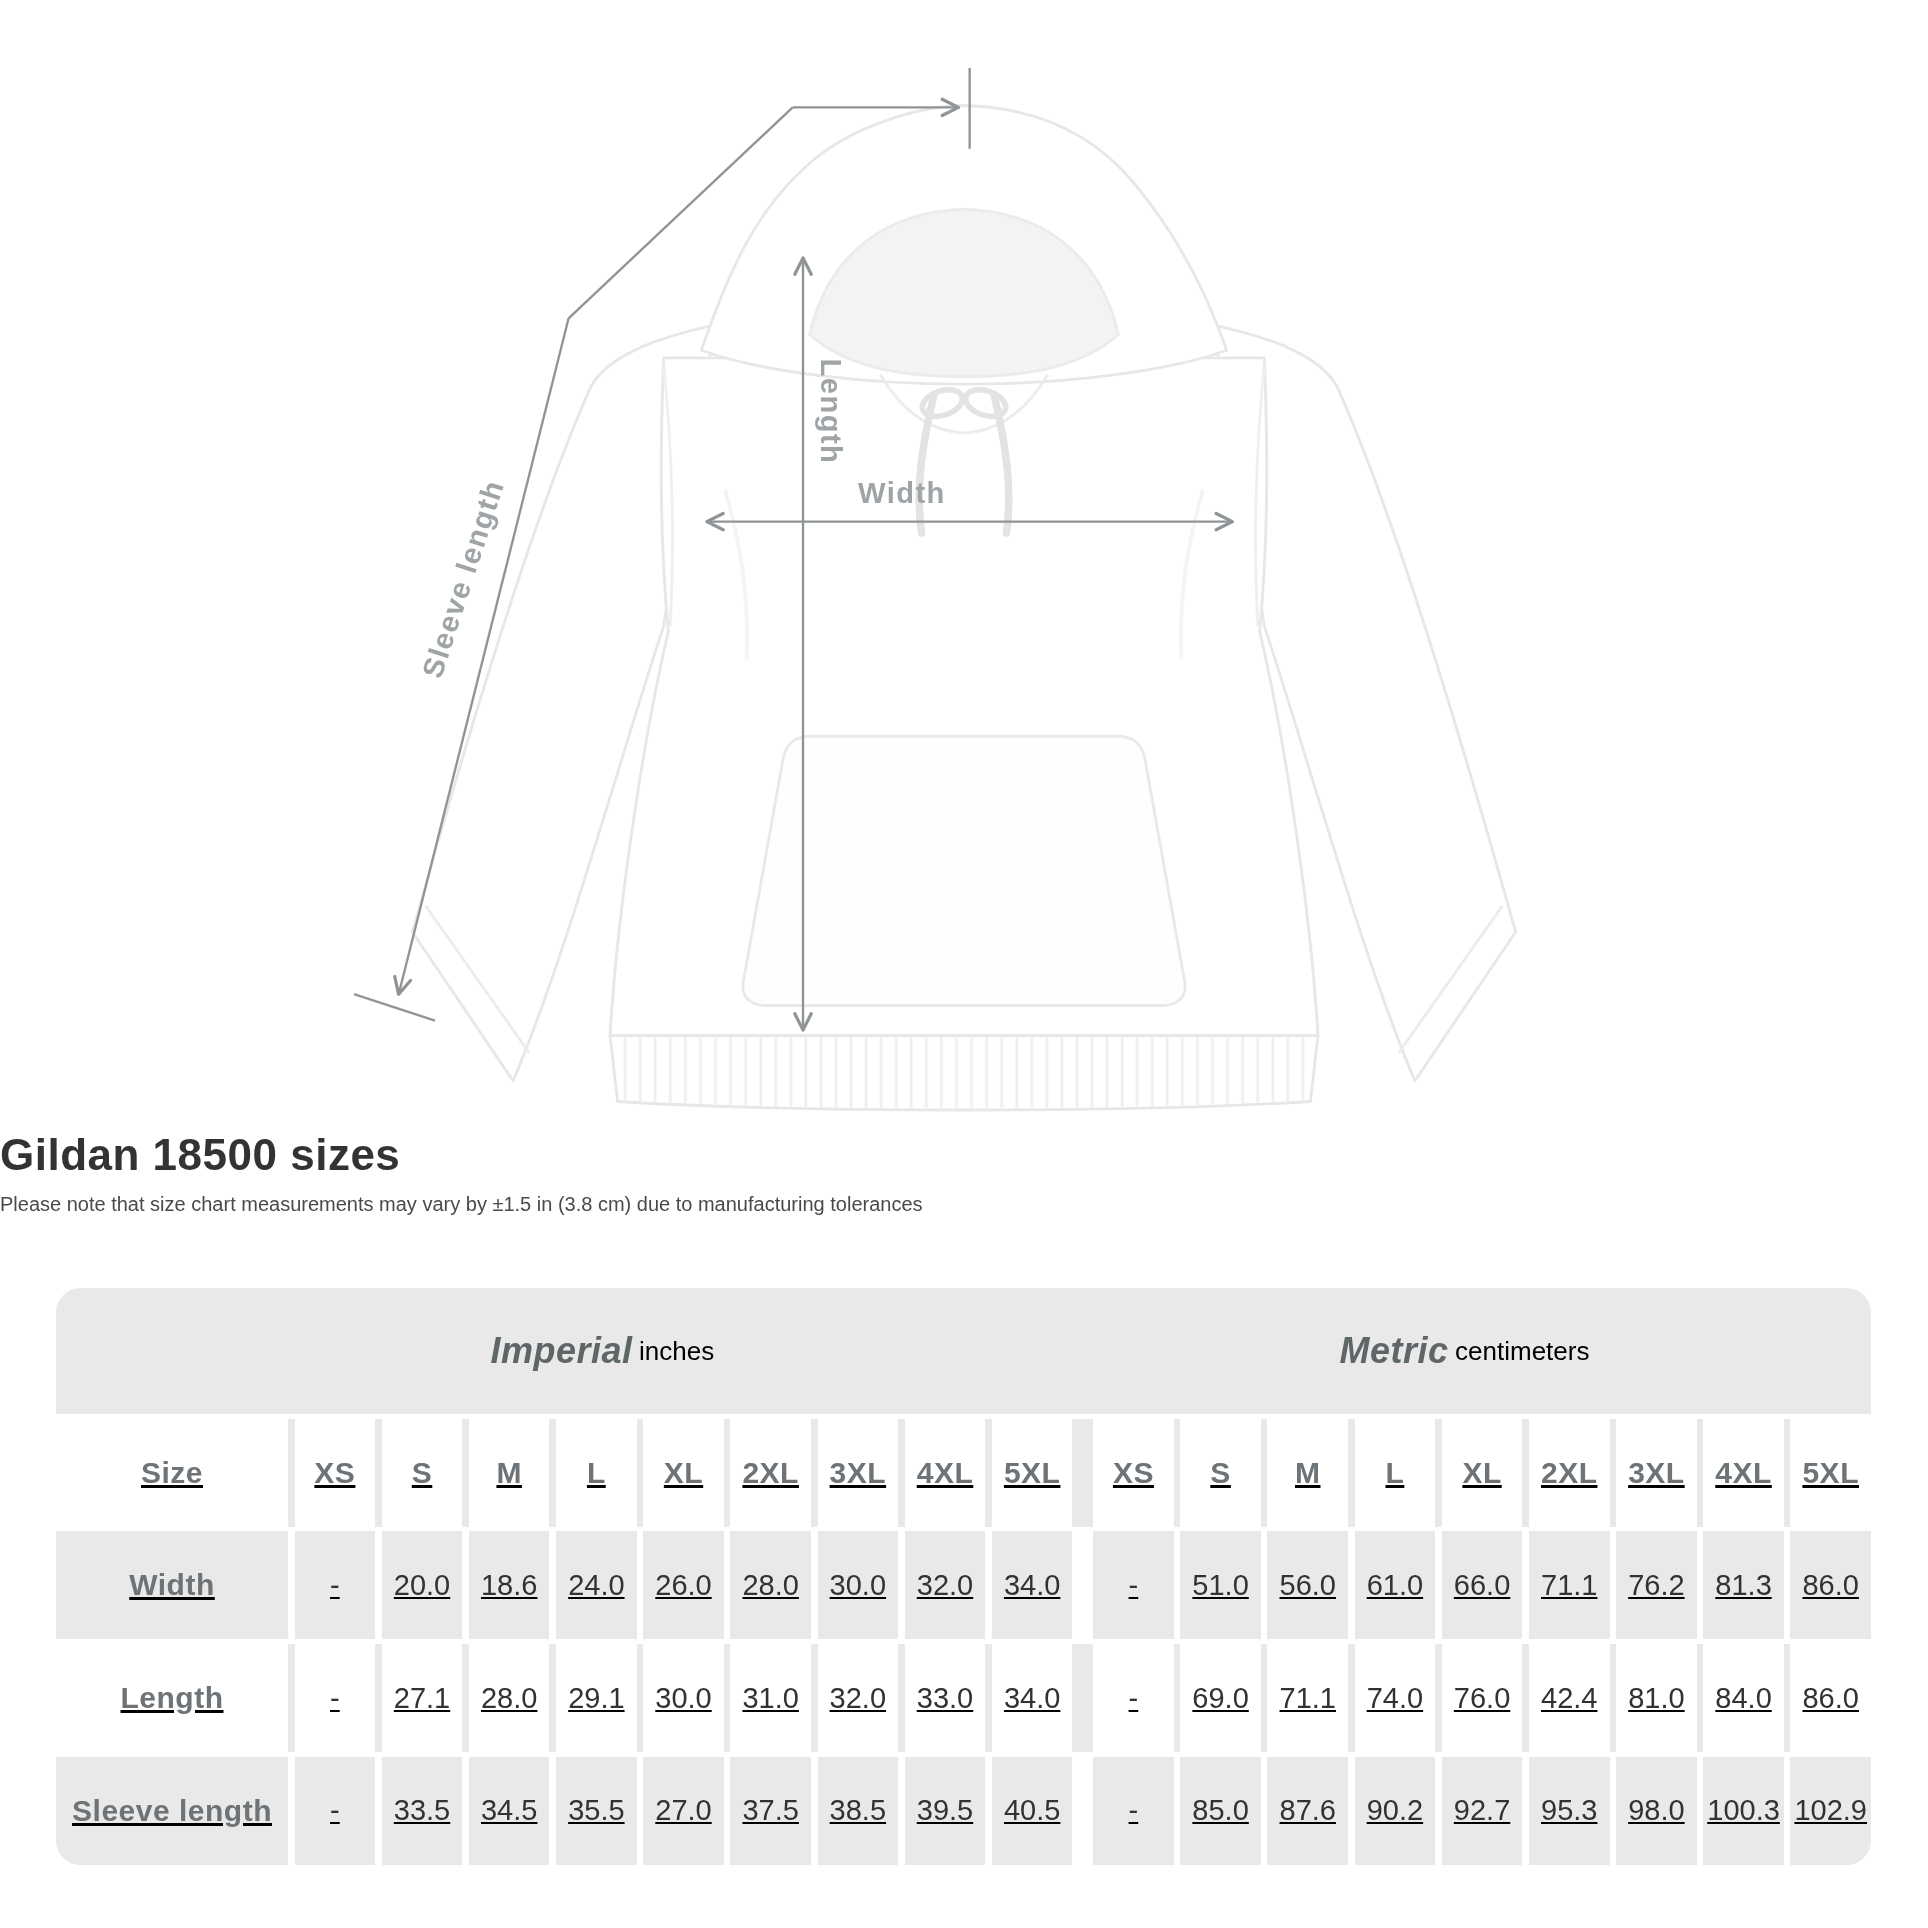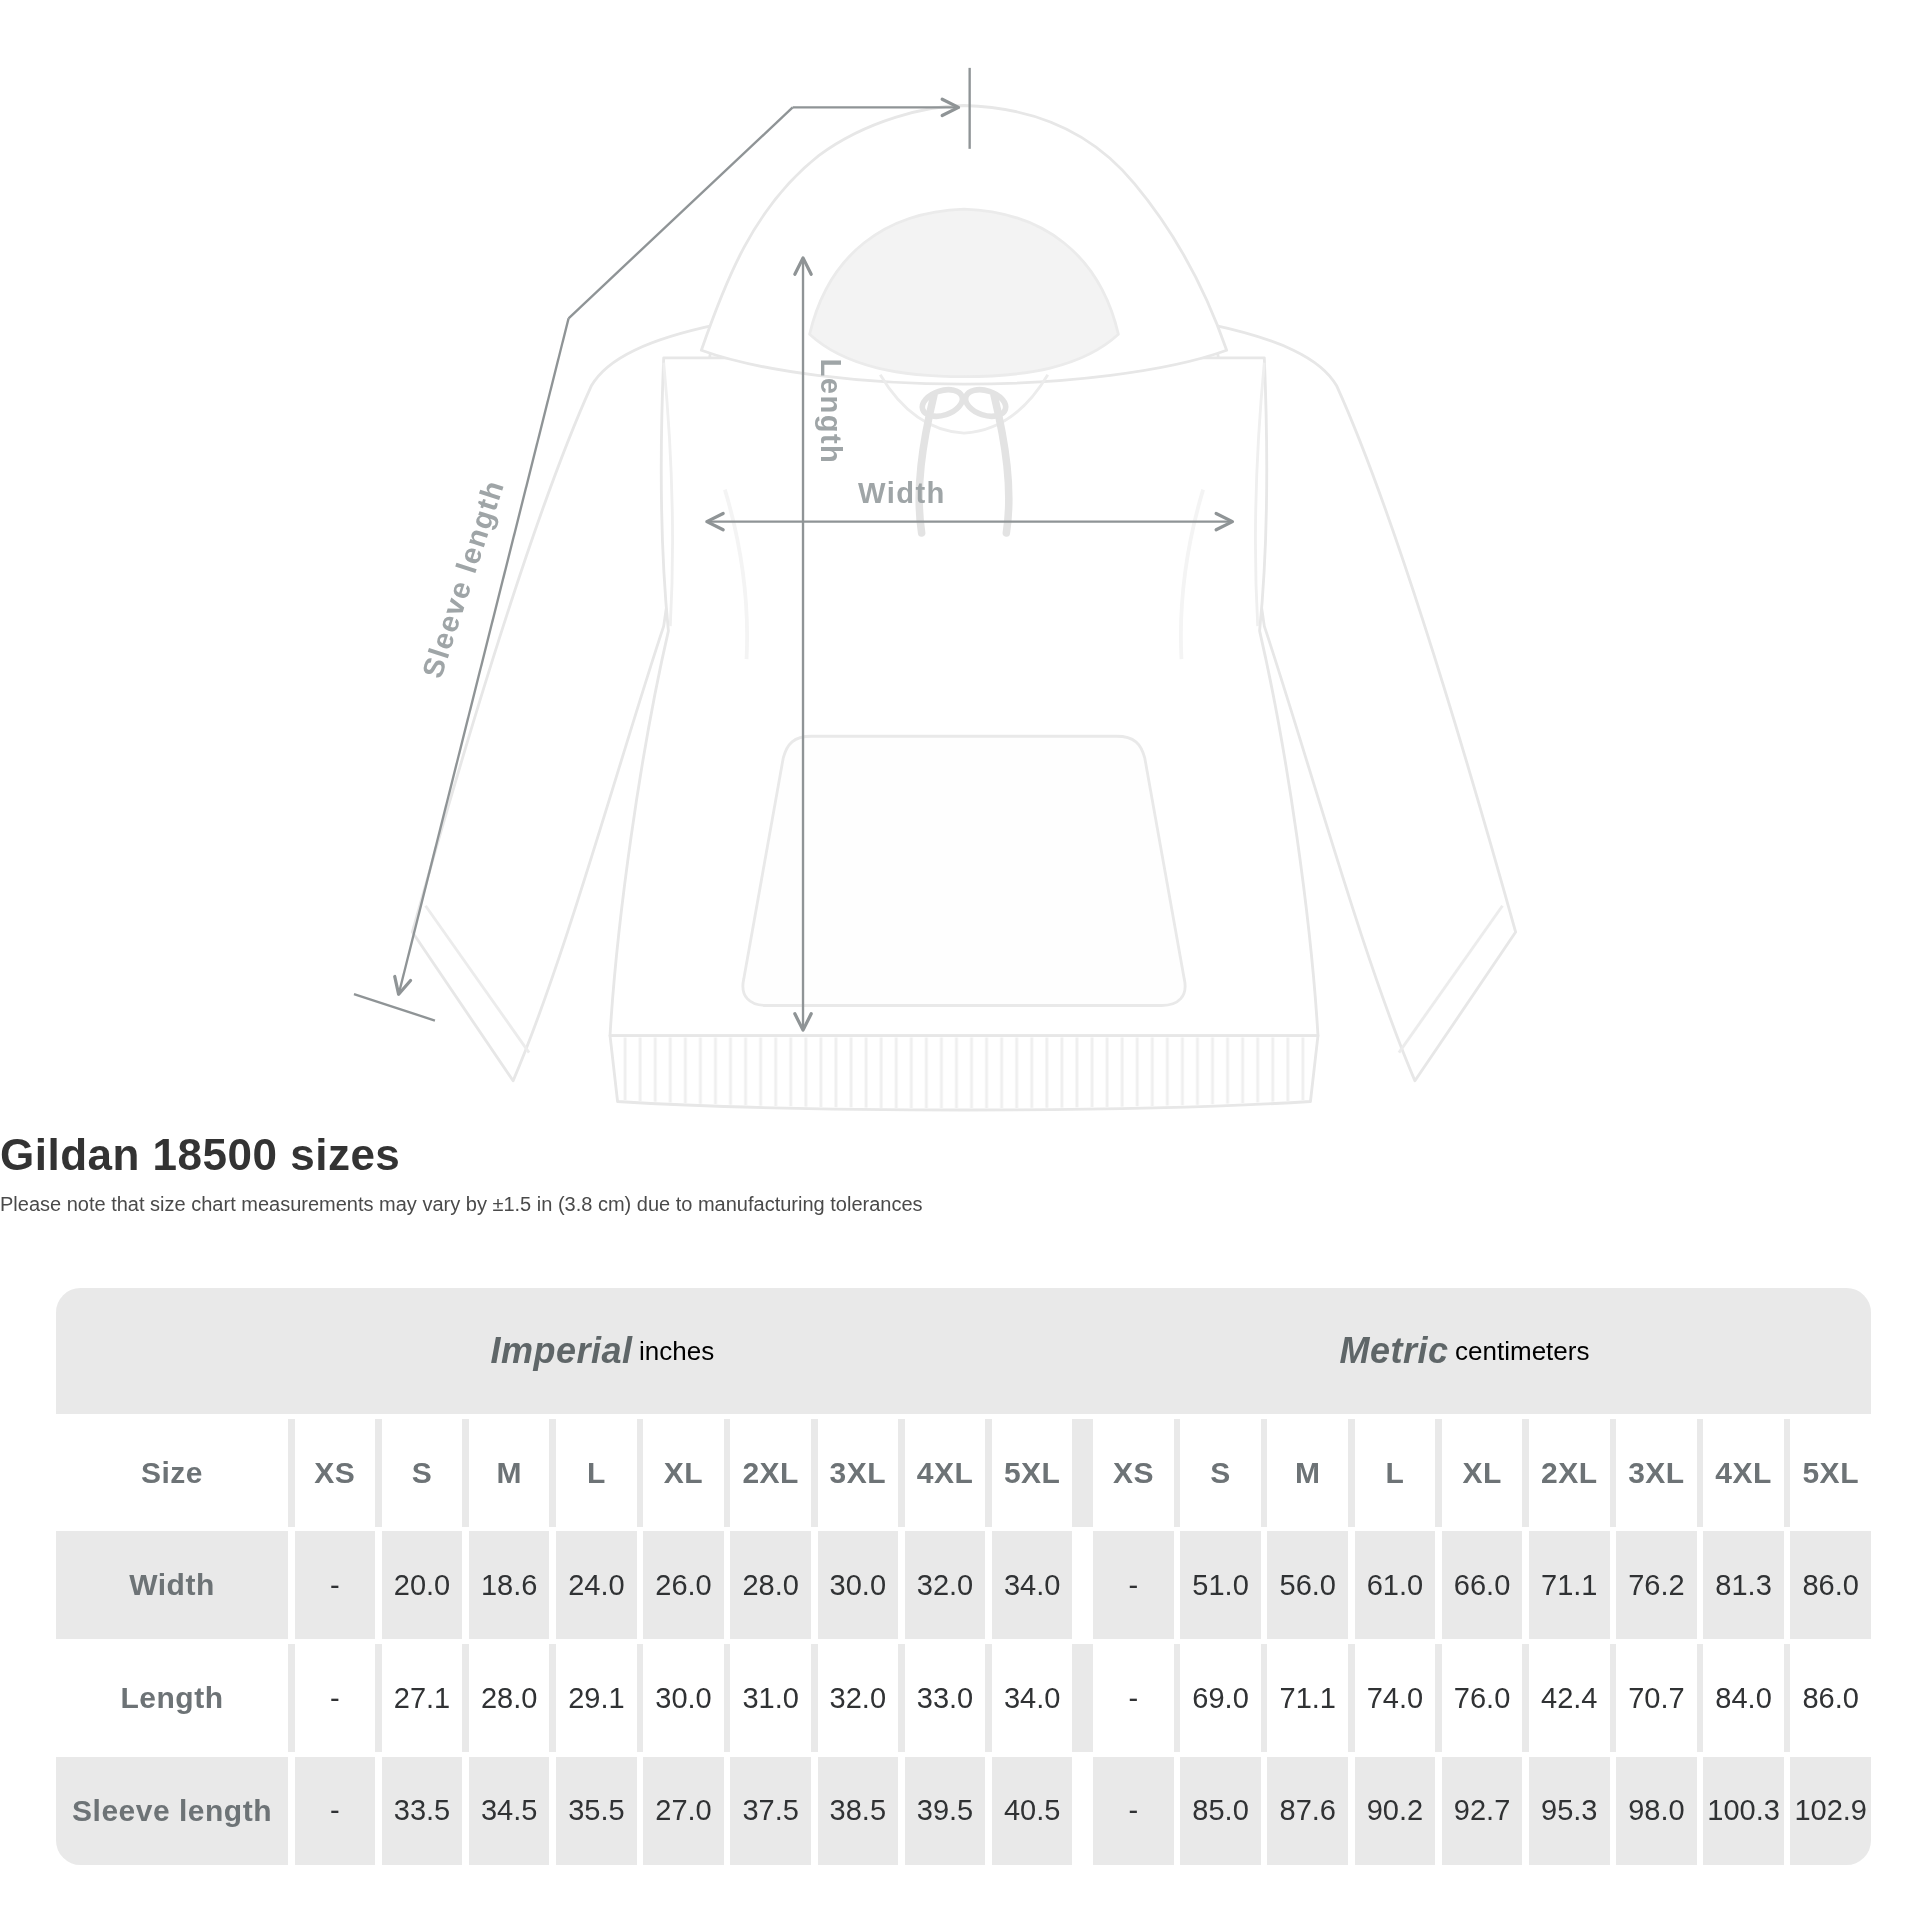--- a/index.html
+++ b/index.html
@@ -37,21 +37,21 @@
     position:absolute;top:0;height:100%;transform:translateX(-50%);
     display:flex;flex-direction:row;align-items:center;justify-content:center;gap:6.6px;
   }
   .band-section.imperial{left:30.1%;}
   .band-section.metric{left:77.6%;}
   .band-name{font-size:36px;font-weight:700;font-style:italic;color:#5f6668;letter-spacing:0.5px;}
   .band-unit{font-size:26px;color:#000000;}
   .trow{
     display:grid;
     grid-template-columns:232px repeat(9,1fr) 7.5px repeat(9,1fr);
-    column-gap:6.6px;height:108px;margin-top:4.7px;
+    column-gap:6.6px;height:108px;margin-top:4.7px;text-decoration:underline;
   }
   .tcell{display:flex;align-items:center;justify-content:center;}
   .row-whitecells{background:var(--table-band-bg);}      
   .row-whitecells .tcell{background:#ffffff;}
   .row-graycells{background:#ffffff;}                    
   .row-graycells .tcell{background:var(--table-band-bg);}
   .row-last .tcell:first-child{border-radius:0 0 0 24.5px;}
   .row-last .tcell:last-child{border-radius:0 0 24.5px 0;text-align:right;}
   .spacer{background:transparent;}
   .head-text{font-size:30px;font-weight:700;color:var(--header-text);letter-spacing:0.5px;}
@@ -340,21 +340,21 @@
           <div class="tcell">
             <span class="value-text">74.0</span>
           </div>
           <div class="tcell">
             <span class="value-text">76.0</span>
           </div>
           <div class="tcell">
             <span class="value-text">42.4</span>
           </div>
           <div class="tcell">
-            <span class="value-text">70.7</span>
+            <span class="value-text">81.0</span>
           </div>
           <div class="tcell">
             <span class="value-text">84.0</span>
           </div>
           <div class="tcell">
             <span class="value-text">86.0</span>
           </div>
         </div>
         <div class="trow row-graycells row-last">
           <div class="tcell">

